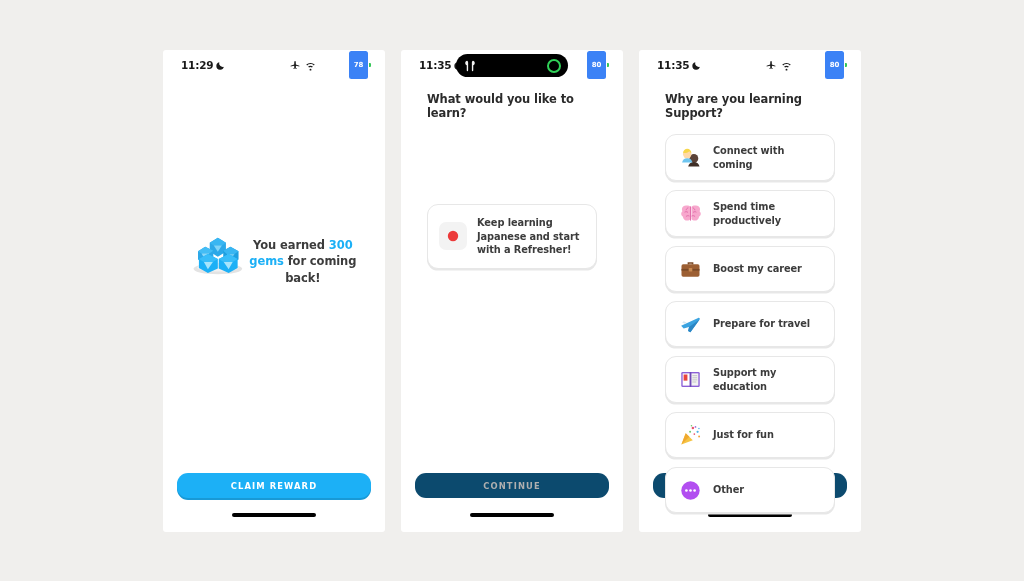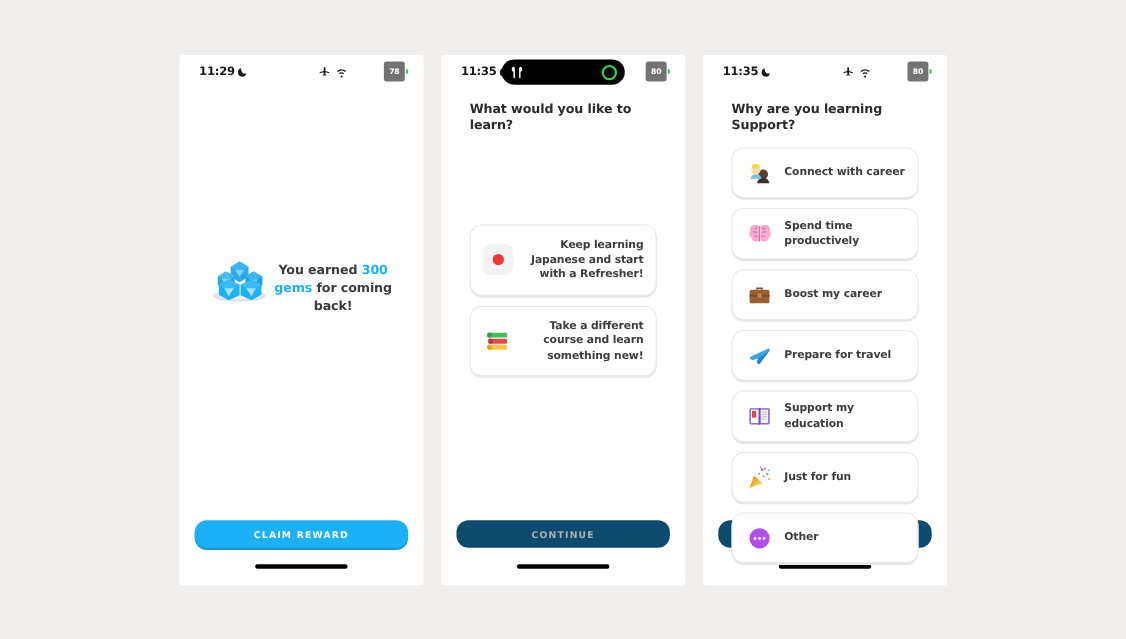--- a/index.html
+++ b/index.html
@@ -55,22 +55,22 @@
   .sb-right {
     display: flex;
     align-items: center;
     gap: 5px;
   }
   .battery {
     display: flex;
     align-items: center;
   }
   .battery-body {
-    width: 19px; height: 18px;
-    background: #737373;
+    width: 19px; height: 28px;
+    background: #3b82f6;
     border-radius: 2.5px;
     display: flex;
     align-items: center;
     justify-content: center;
     margin-left: 28px;
   }
   .battery-num {
     font-size: 7px;
     font-weight: bold;
     color: #ffffff;
@@ -158,21 +158,21 @@
     box-shadow: 0 1.6px 0 #e7e7e7;
     cursor: pointer;
   }
   .card-label {
     font-size: 9.8px;
     font-weight: bold;
     color: #3c3c3c;
     line-height: 1.38;
     letter-spacing: -0.1px;
   }
-  .card-tall { padding: 11px; text-align: right; }
+  .card-tall { padding: 11px; }
   .icon-tile {
     flex: 0 0 auto;
     width: 28px; height: 28px;
     border-radius: 7px;
     background: #f3f3f3;
     display: flex;
     align-items: center;
     justify-content: center;
   }
   .icon-plain {
@@ -333,33 +333,20 @@
 
       <div class="card card-tall">
         <span class="icon-tile">
           <svg width="20" height="20" viewBox="0 0 24 24">
               <circle cx="12" cy="12" r="6.2" fill="#ec3a3a"></circle>
             </svg>
         </span>
         <span class="card-label">Keep learning Japanese and start with a Refresher!</span>
       </div>
 
-      <div class="card card-tall">
-        <span class="icon-plain">
-          <svg width="24" height="24" viewBox="0 0 24 24">
-            <rect x="3" y="4.5" width="18" height="4.4" rx="1.2" fill="#3fbf5a"></rect>
-            <rect x="3" y="4.5" width="4" height="4.4" rx="1.2" fill="#2e9e45"></rect>
-            <rect x="4" y="10" width="17" height="4.4" rx="1.2" fill="#e84848"></rect>
-            <rect x="4" y="10" width="4" height="4.4" rx="1.2" fill="#c63434"></rect>
-            <rect x="3" y="15.5" width="18" height="4.4" rx="1.2" fill="#f5c343"></rect>
-            <rect x="3" y="15.5" width="4" height="4.4" rx="1.2" fill="#d9a62c"></rect>
-          </svg>
-        </span>
-        <span class="card-label">Take a different course and learn something new!</span>
-      </div>
 
       <div class="spacer"></div>
     </div>
 
     <div class="btn-area">
       <div class="btn btn-disabled">CONTINUE</div>
     </div>
     <div class="home-area">
       <div class="home-bar"></div>
     </div>
@@ -398,21 +385,21 @@
       <div class="card">
         <span class="icon-plain">
           <svg width="23" height="23" viewBox="0 0 24 24">
             <circle cx="15.5" cy="13" r="4.6" fill="#5b4237"></circle>
             <path d="M9.6 21.5a6 6 0 0 1 11.8 0z" fill="#3f2f26"></path>
             <circle cx="8.6" cy="8.6" r="4.4" fill="#ffd9a8"></circle>
             <path d="M4.3 7.6c0-3 2-4.7 4.3-4.7s4.3 1.7 4.3 4.7c-1-.6-2-2-2-2s-1.7 1.8-4.2 1.8c-.9 0-1.7.1-2.4.2z" fill="#f7d64a"></path>
             <path d="M3.2 17.3a5.5 5.5 0 0 1 10.8 0z" fill="#6ec5f0"></path>
           </svg>
         </span>
-        <span class="card-label">Connect with career</span>
+        <span class="card-label">Connect with coming</span>
       </div>
 
       <div class="card">
         <span class="icon-plain">
           <svg width="23" height="23" viewBox="0 0 24 24">
             <path d="M7.4 3.6C5 3.6 3 5.3 3 7.6c0 .8.2 1.4.6 2-.9.7-1.3 1.6-1.3 2.7 0 1.3.7 2.4 1.8 3 .1 2.3 2 4.1 4.5 4.1 1.4 0 2.6-.6 3.4-1.5V4.9c-.8-.8-2.2-1.3-3.6-1.3zM16.6 3.6c-1.4 0-2.8.5-3.6 1.3v13c.8.9 2 1.5 3.4 1.5 2.5 0 4.4-1.8 4.5-4.1 1.1-.6 1.8-1.7 1.8-3 0-1.1-.4-2-1.3-2.7.4-.6.6-1.2.6-2 0-2.3-2-4-4.4-4z" fill="#f7a8cd"></path>
             <path d="M9.3 6.2c-1.1.4-1.7 1.2-1.8 2M6.2 10.4c.9-.5 1.9-.4 2.8.2M7.5 15c.8-.8 2-1 3-.5M14.7 6.2c1.1.4 1.7 1.2 1.8 2M17.8 10.4c-.9-.5-1.9-.4-2.8.2M16.5 15c-.8-.8-2-1-3-.5M12 5v14" stroke="#e06aa8" stroke-width="1" fill="none" stroke-linecap="round"></path>
           </svg>
         </span>
         <span class="card-label">Spend time productively</span>

